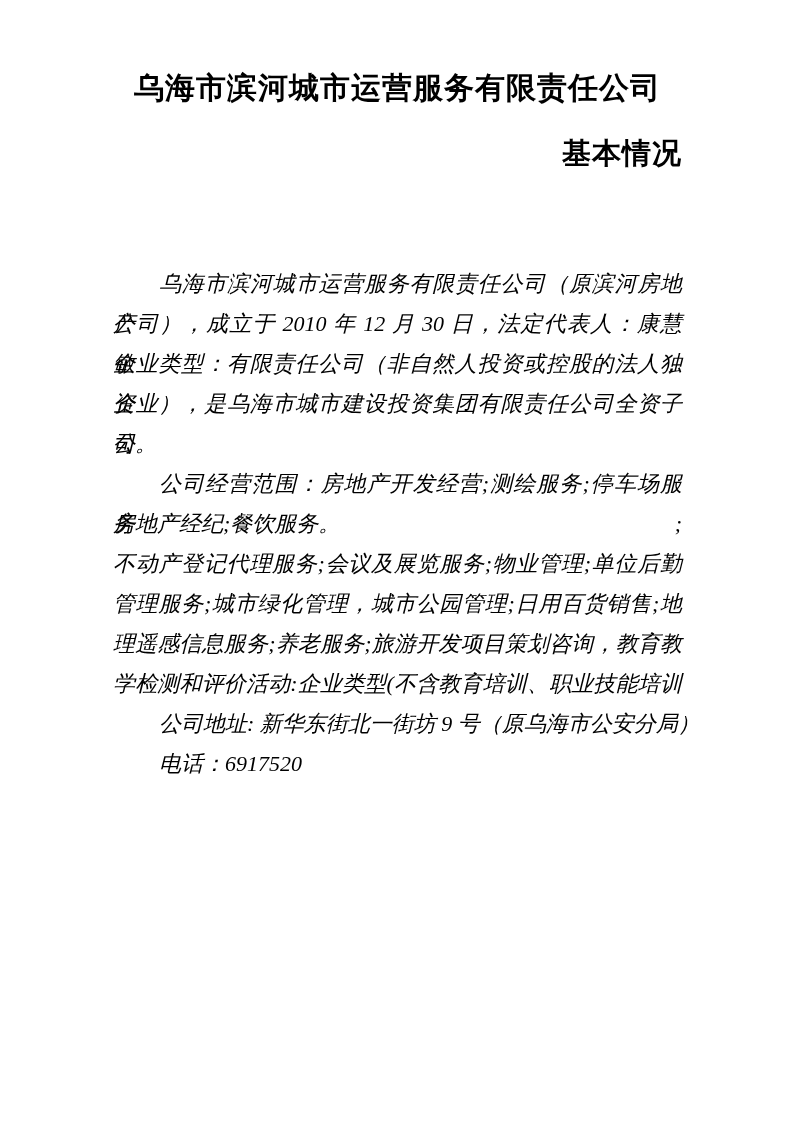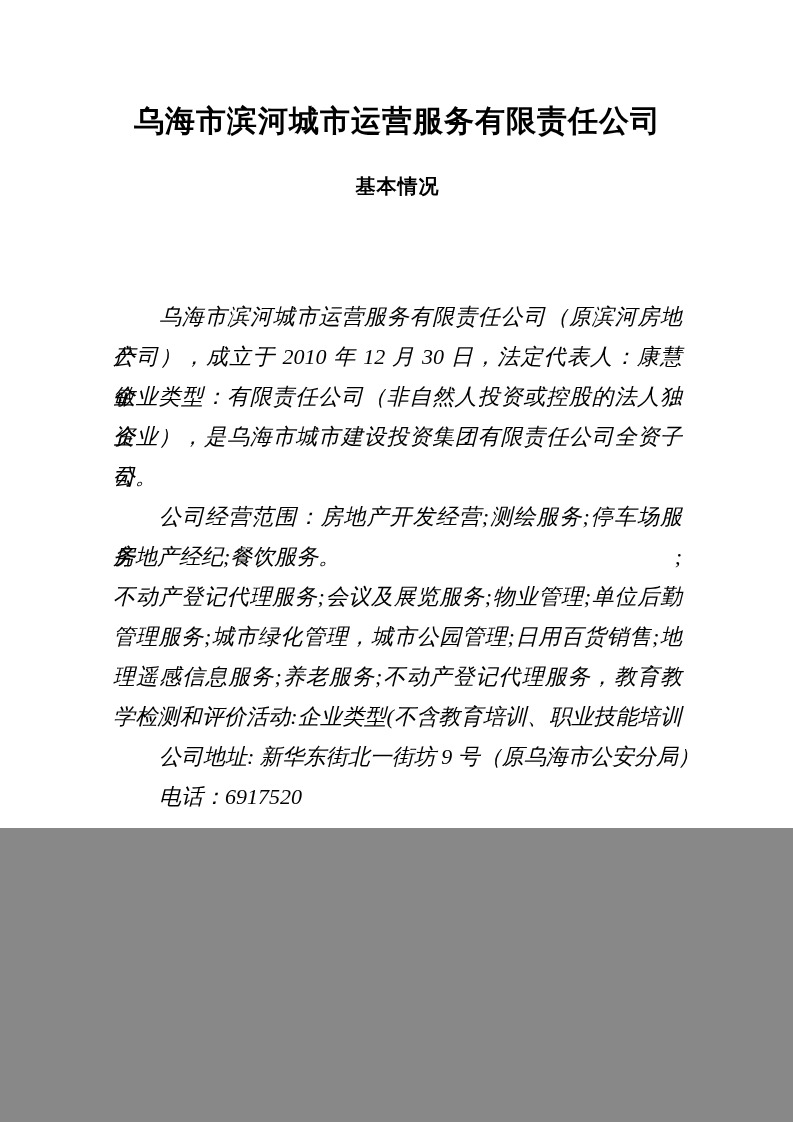--- a/index.html
+++ b/index.html
@@ -3,40 +3,40 @@
 <meta charset="utf-8">
 <style>
   html, body {
     margin: 0;
     padding: 0;
     background: #888888;
   }
   .page {
     position: relative;
     width: 793px;
-    height: 828px;
+    height: 1122px;
     margin: 0 auto;
     background: #ffffff;
     box-sizing: border-box;
-    padding: 103px 111px 0 113px;
+    padding: 70px 111px 0 113px;
     font-family: "Liberation Serif", "DejaVu Serif", serif;
     color: #000000;
     overflow: hidden;
   }
   .doc-title {
     text-align: center;
     font-weight: bold;
     font-size: 30px;
     line-height: 36px;
     letter-spacing: 1px;
   }
   .doc-subtitle {
-    text-align: center;
+    text-align: right;
     font-weight: bold;
-    font-size: 20px;
+    font-size: 29px;
     line-height: 36px;
     margin-top: 29px;
     letter-spacing: 1px;
   }
   .doc-body {
     margin-top: 93px;
     font-size: 22px;
     font-style: italic;
   }
   .para {
@@ -72,21 +72,21 @@
         <div class="line fill">企业），是乌海市城市建设投资集团有限责任公司全资子公</div>
         <div class="line">司。</div>
       </div>
       <div class="para">
         <div class="line first fill">公司经营范围：房地产开发经营;测绘服务;停车场服务;</div>
         <div class="line">房地产经纪;餐饮服务。</div>
       </div>
       <div class="para">
         <div class="line fill">不动产登记代理服务;会议及展览服务;物业管理;单位后勤</div>
         <div class="line fill">管理服务;城市绿化管理，城市公园管理;日用百货销售;地</div>
-        <div class="line fill">理遥感信息服务;养老服务;不动产登记代理服务，教育教</div>
+        <div class="line fill">理遥感信息服务;养老服务;旅游开发项目策划咨询，教育教</div>
         <div class="line fill">学检测和评价活动:企业类型(不含教育培训、职业技能培训</div>
       </div>
       <div class="para">
         <div class="line first">公司地址: 新华东街北一街坊 9 号（原乌海市公安分局）</div>
       </div>
       <div class="para">
         <div class="line first">电话：6917520</div>
       </div>
     </div>
 </div>

